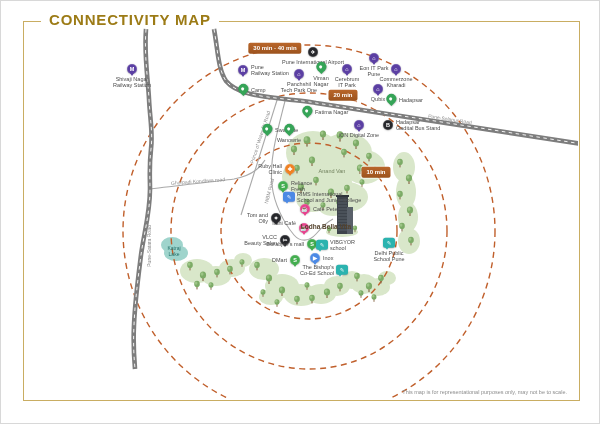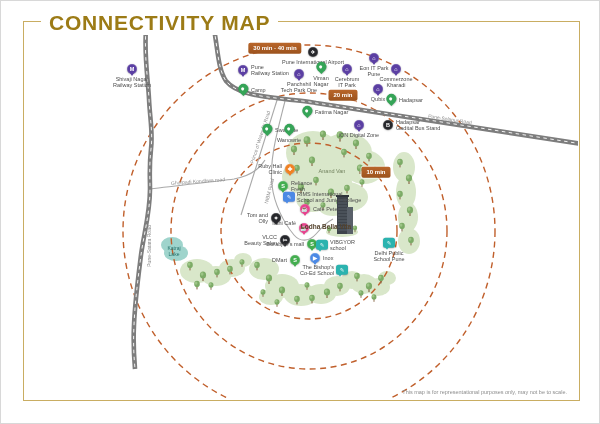--- a/index.html
+++ b/index.html
@@ -1,20 +1,20 @@
 <!DOCTYPE html>
 <html><head>
 <meta charset="utf-8">
 <style>
   html,body{margin:0;padding:0;background:#fff;}
   .page{position:relative;width:600px;height:424px;background:#fff;border:1px solid #d8d8d8;
         box-sizing:border-box;overflow:hidden;font-family:"Liberation Sans",sans-serif;}
   .frame{position:absolute;left:22px;top:20px;width:555px;height:378px;border:1px solid #c9ad62;z-index:6;pointer-events:none;}
   .title{position:absolute;left:40px;top:10px;z-index:7;background:#fff;padding:0 8px;
-         font-size:21px;font-weight:bold;letter-spacing:.8px;color:#9c7b16;white-space:nowrap;}
+         font-size:15px;font-weight:bold;letter-spacing:.8px;color:#9c7b16;white-space:nowrap;}
   .map{position:absolute;inset:0;}
   .map svg{position:absolute;left:0;top:0;z-index:1;}
   .disclaimer{position:absolute;right:32px;top:388px;z-index:7;font-size:5.5px;color:#8d8d8d;}
 
   .poi{position:absolute;width:0;height:0;z-index:4;}
   .mk{position:absolute;transform:translate(-50%,-50%);display:flex;align-items:center;justify-content:center;
       width:10px;height:10px;border-radius:50%;background:var(--c);color:#fff;font-size:5.5px;font-weight:bold;
       box-shadow:0 .5px 1.5px rgba(0,0,0,.35), inset 0 0 0 .5px rgba(255,255,255,.25);}
   .mk.tail::after{content:"";position:absolute;top:8.6px;left:50%;transform:translateX(-50%);
       border:2.6px solid transparent;border-top:3.8px solid var(--c);}

